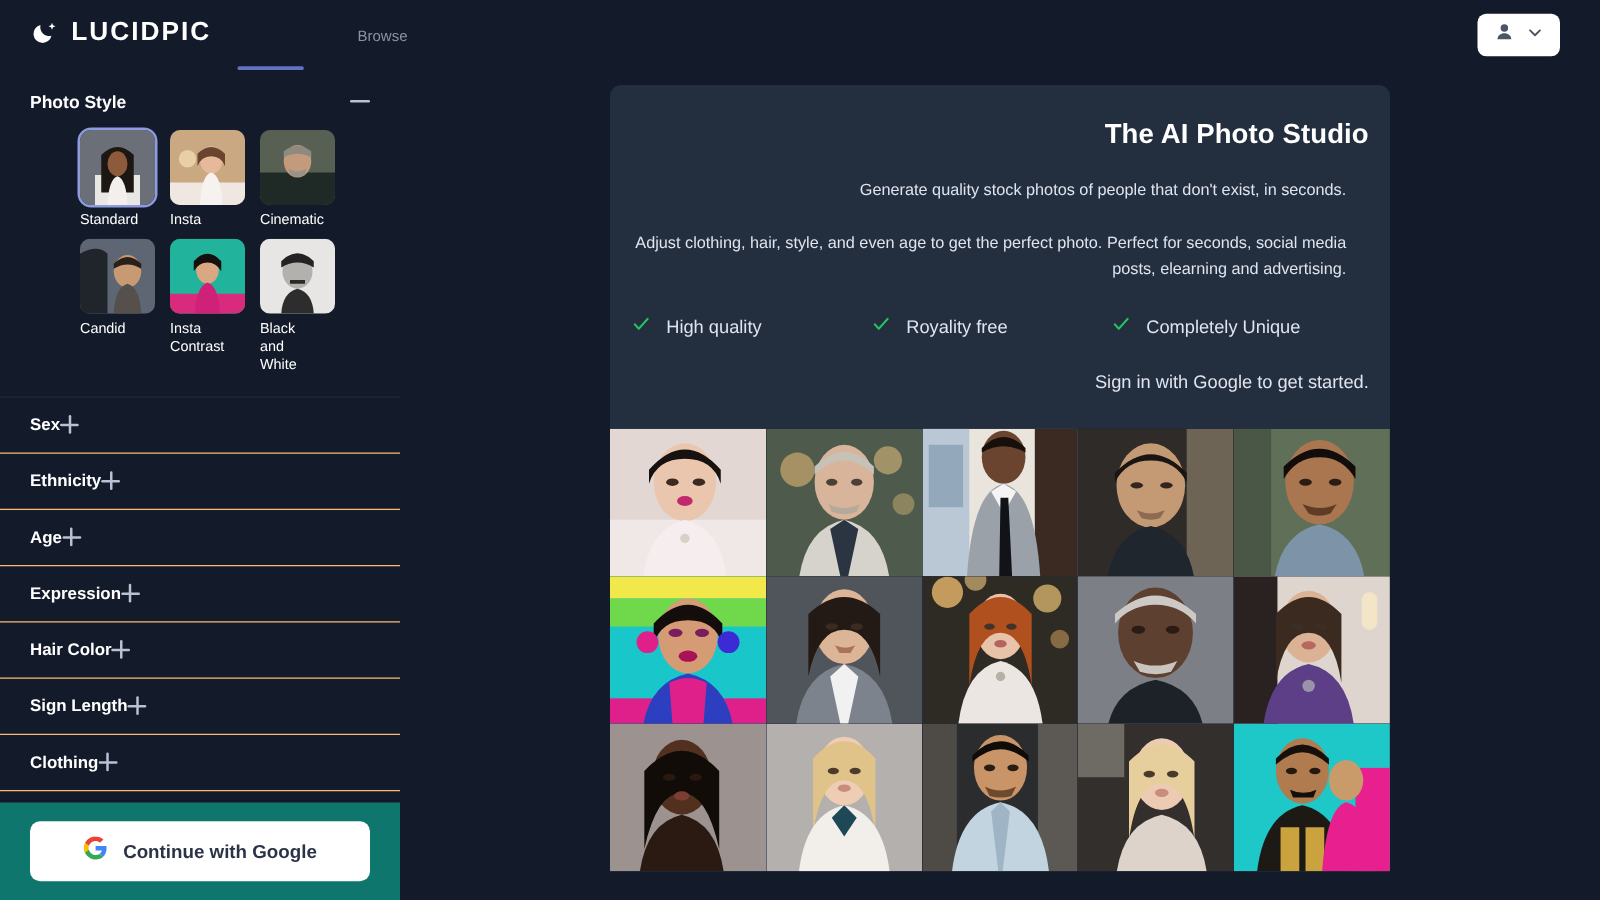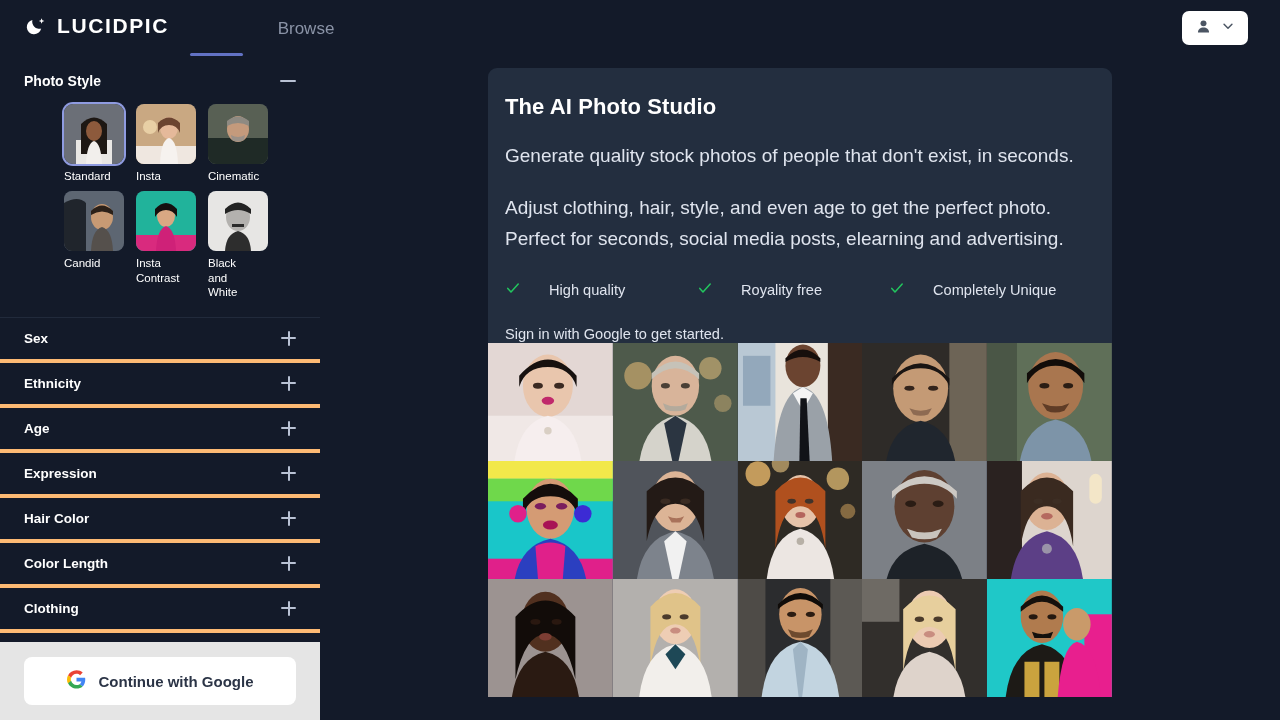--- a/index.html
+++ b/index.html
@@ -22,21 +22,21 @@
     position: absolute; left: 26px; top: 14px;
     display: flex; align-items: center; gap: 9px;
   }
   .brand-mark { width: 22px; height: 22px; position: relative; }
   .brand-name {
     font-size: 21px; font-weight: 700; letter-spacing: 1.6px; color: #ffffff;
   }
   .navtabs { position: absolute; left: 190px; top: 0; height: 58px; display: flex; align-items: center; }
   .navtab {
     height: 58px; display: flex; align-items: center; justify-content: center;
-    color: #6f7a90; font-size: 17px; font-weight: 500; position: relative;
+    color: #6f7a90; font-size: 12px; font-weight: 500; position: relative;
     cursor: pointer;
   }
   .navtab.tab-create { width: 53px; }
   .navtab.tab-browse { width: 78px; margin-left: 24px; color: #8a93a6; }
   .tab-underline {
     position: absolute; left: 190px; top: 53px; width: 53px; height: 3px;
     background: #6272c4; border-radius: 2px;
   }
   .account-btn {
     position: absolute; right: 32px; top: 11px;
@@ -74,47 +74,48 @@
   .style-cell.selected .style-thumb {
     box-shadow: 0 0 0 2px #8f9be0; border-radius: 9px;
   }
   .style-label {
     font-size: 11.5px; color: #ffffff; margin-top: 5px; line-height: 1.25;
   }
 
   .accordion { border-top: 1px solid #212a3b; }
   .acc-row {
     height: 45px; padding: 0 24px; display: flex; align-items: center;
-    justify-content: space-between; border-bottom: 4px solid #fdba74;
+    border-bottom: 1px solid #fdba74;
     cursor: pointer;
   }
   .acc-label { font-size: 13.5px; font-weight: 700; color: #ffffff; }
 
   .sidebar-footer {
     position: absolute; left: 0; bottom: 0; width: 320px; height: 78px;
-    background: #e5e5e5;
+    background: #0f766e;
     display: flex; align-items: center; justify-content: center;
   }
   .google-btn {
     width: 272px; height: 48px; background: #ffffff; border-radius: 8px;
     display: flex; align-items: center; justify-content: center; gap: 13px;
     cursor: pointer;
   }
   .google-label { font-size: 15px; font-weight: 700; color: #2b3446; }
 
   
   .hero-card {
     position: absolute; left: 488px; top: 68px; width: 624px; height: 275px;
     background: #232e3f; border-radius: 9px 9px 0 0;
     padding: 26px 17px 0 17px;
+    text-align: right;
   }
   .hero-title { font-size: 22px; font-weight: 700; color: #ffffff; letter-spacing: .1px; }
-  .hero-p { font-size: 19px; color: #dfe4ee; line-height: 1.62; margin-top: 21px; max-width: 572px; }
+  .hero-p { font-size: 13px; color: #dfe4ee; line-height: 1.62; margin-top: 21px; max-width: 572px; }
   .feature-row { display: flex; margin-top: 26px; }
-  .feature { display: flex; align-items: center; gap: 28px; }
+  .feature { display: flex; align-items: center; gap: 12px; }
   .feature.f1 { width: 192px; }
   .feature.f2 { width: 192px; }
   .feature-label { font-size: 14.6px; color: #dfe4ee; }
   .hero-cta { font-size: 14.6px; color: #dfe4ee; margin-top: 26px; }
 
   .photo-grid {
     position: absolute; left: 488px; top: 343px; width: 624px; height: 354px;
     display: grid; grid-template-columns: repeat(5, 1fr); grid-template-rows: repeat(3, 118px);
   }
   .photo-cell { position: relative; overflow: hidden; background: #2a3446; cursor: pointer; }
@@ -264,21 +265,21 @@
       </div>
       <div class="acc-row">
         <span class="acc-label">Expression</span>
         <span class="plus-icon"></span>
       </div>
       <div class="acc-row">
         <span class="acc-label">Hair Color</span>
         <span class="plus-icon"></span>
       </div>
       <div class="acc-row">
-        <span class="acc-label">Color Length</span>
+        <span class="acc-label">Sign Length</span>
         <span class="plus-icon"></span>
       </div>
       <div class="acc-row">
         <span class="acc-label">Clothing</span>
         <span class="plus-icon"></span>
       </div>
     </div>
 
     <div class="sidebar-footer">
       <div class="google-btn">

